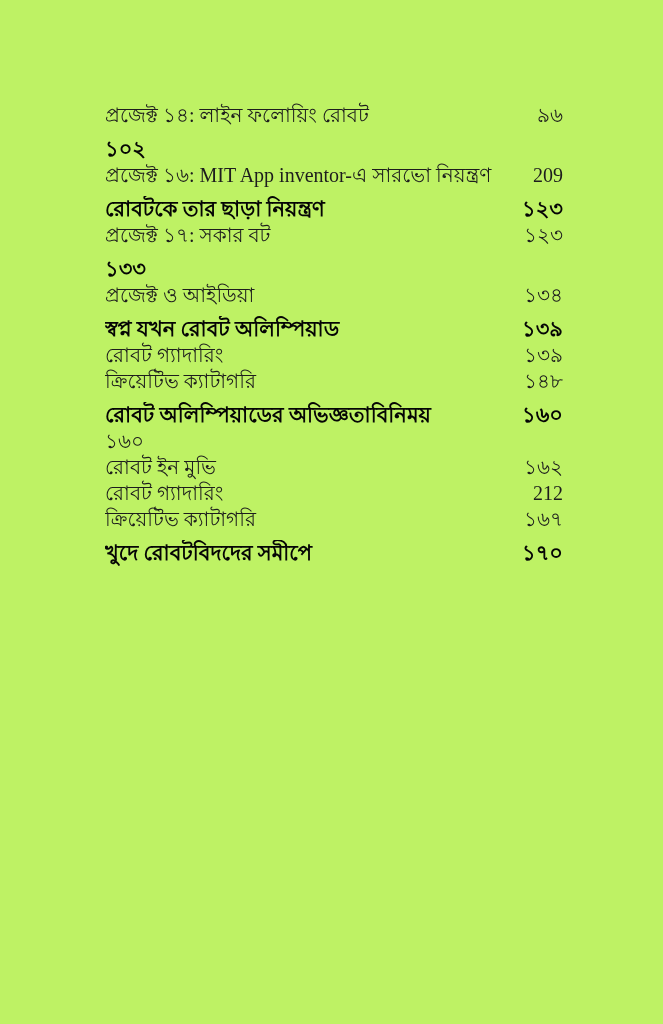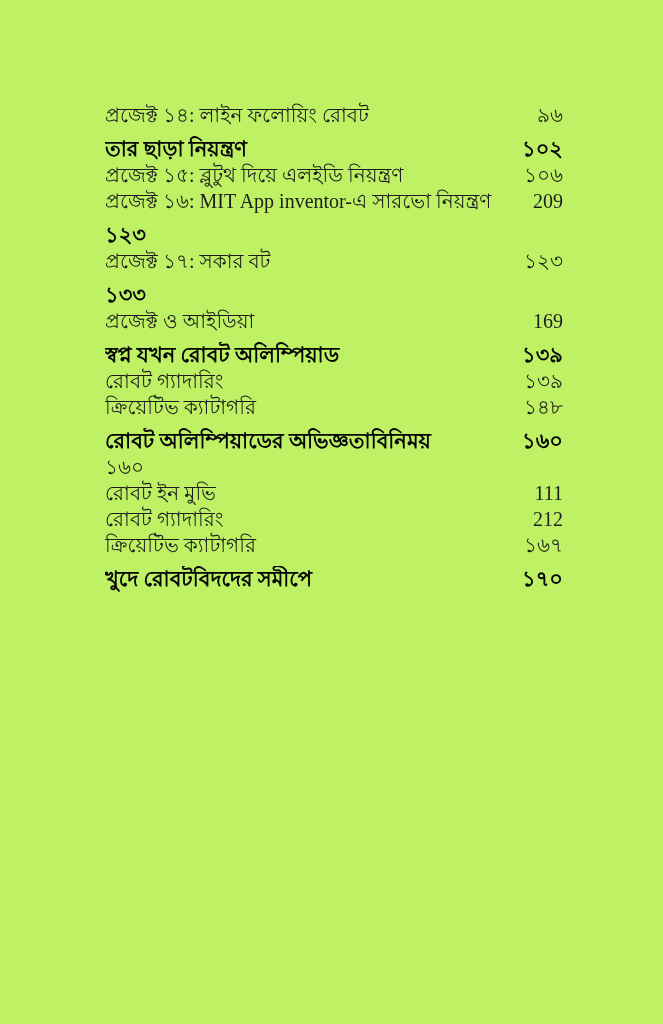--- a/index.html
+++ b/index.html
@@ -53,48 +53,44 @@
 <div class="page">
   <div class="toc" id="toc-root">
       <div class="toc-group">
         <div class="row">
           <span class="label">প্রজেক্ট ১৪: লাইন ফলোয়িং রোবট</span>
           <span class="pagenum">৯৬</span>
         </div>
       </div>
       <div class="toc-group">
         <div class="row header">
-          <span class="label">তার ছাড়া নিয়ন্ত্রণ</span>
           <span class="pagenum">১০২</span>
-        </div>
-        <div class="row">
-          <span class="label">প্রজেক্ট ১৫: ব্লুটুথ দিয়ে এলইডি নিয়ন্ত্রণ</span>
-          <span class="pagenum">১০৬</span>
         </div>
         <div class="row">
           <span class="label">প্রজেক্ট ১৬: MIT App inventor-এ সারভো নিয়ন্ত্রণ</span>
           <span class="pagenum">209</span>
         </div>
       </div>
       <div class="toc-group">
         <div class="row header">
+          <span class="label">রোবটকে তার ছাড়া নিয়ন্ত্রণ</span>
           <span class="pagenum">১২৩</span>
         </div>
         <div class="row">
           <span class="label">প্রজেক্ট ১৭: সকার বট</span>
           <span class="pagenum">১২৩</span>
         </div>
       </div>
       <div class="toc-group">
         <div class="row header">
           <span class="pagenum">১৩৩</span>
         </div>
         <div class="row">
           <span class="label">প্রজেক্ট ও আইডিয়া</span>
-          <span class="pagenum">169</span>
+          <span class="pagenum">১৩৪</span>
         </div>
       </div>
       <div class="toc-group">
         <div class="row header">
           <span class="label">স্বপ্ন যখন রোবট অলিম্পিয়াড</span>
           <span class="pagenum">১৩৯</span>
         </div>
         <div class="row">
           <span class="label">রোবট গ্যাদারিং</span>
           <span class="pagenum">১৩৯</span>
@@ -107,21 +103,21 @@
       <div class="toc-group">
         <div class="row header">
           <span class="label">রোবট অলিম্পিয়াডের অভিজ্ঞতাবিনিময়</span>
           <span class="pagenum">১৬০</span>
         </div>
         <div class="row">
           <span class="pagenum">১৬০</span>
         </div>
         <div class="row">
           <span class="label">রোবট ইন মুভি</span>
-          <span class="pagenum">111</span>
+          <span class="pagenum">১৬২</span>
         </div>
         <div class="row">
           <span class="label">রোবট গ্যাদারিং</span>
           <span class="pagenum">212</span>
         </div>
         <div class="row">
           <span class="label">ক্রিয়েটিভ ক্যাটাগরি</span>
           <span class="pagenum">১৬৭</span>
         </div>
       </div>

